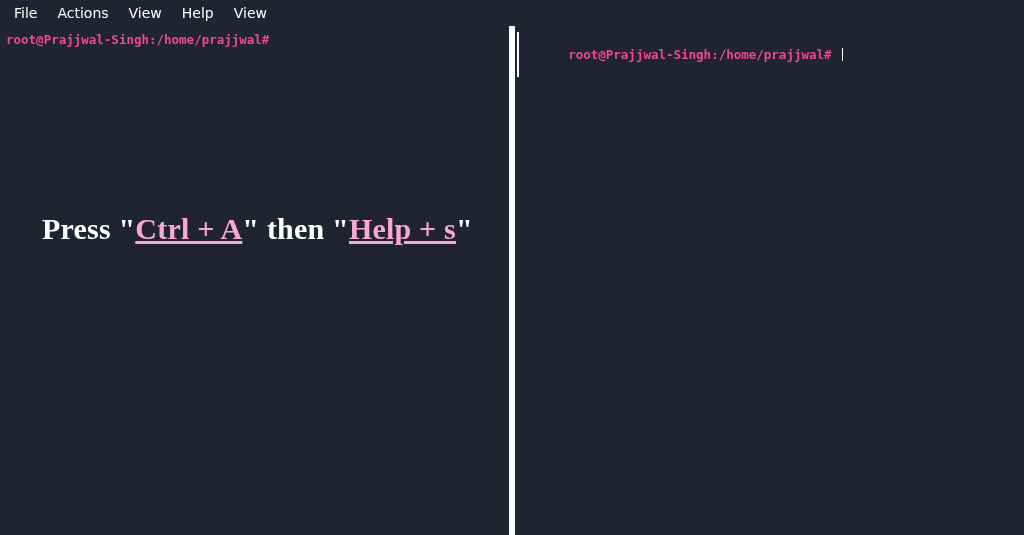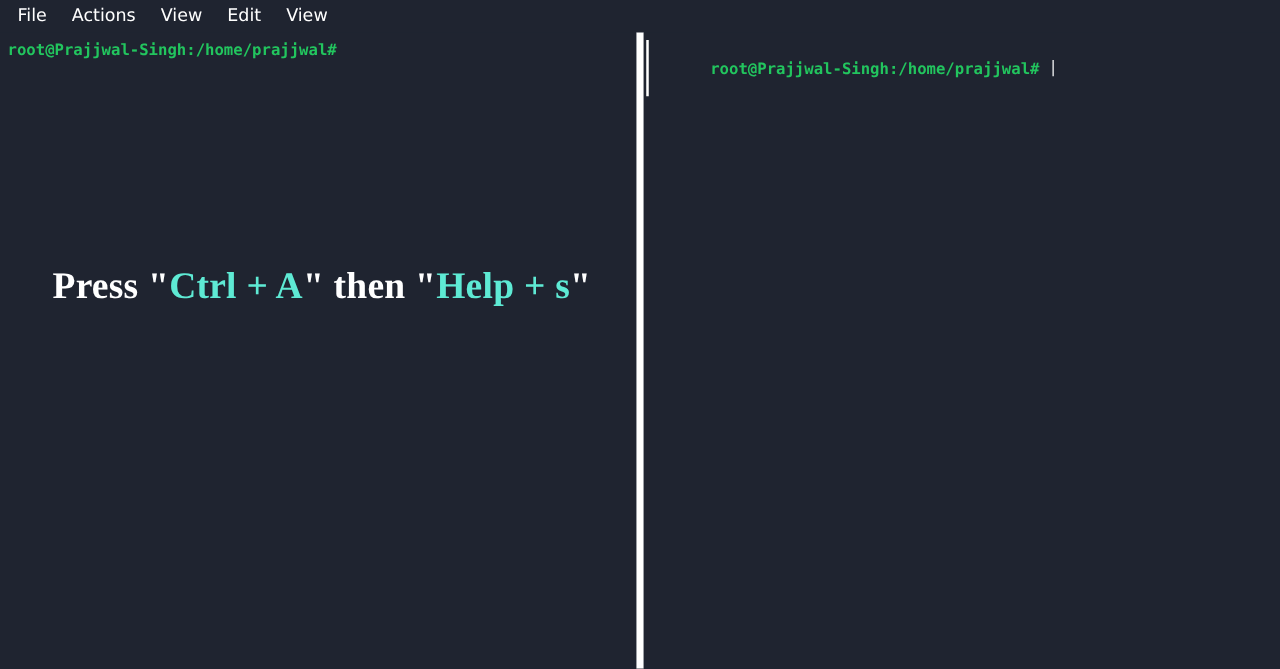--- a/index.html
+++ b/index.html
@@ -40,21 +40,21 @@
       padding: 6px 0 0 0;
     }
     .divider {
       width: 6px;
       background: #ffffff;
     }
     .prompt-line {
       font-family: "DejaVu Sans Mono", "Liberation Mono", Menlo, Consolas, monospace;
       font-size: 12.5px;
       font-weight: bold;
-      color: #22c55e;
+      color: #ec4899;
       white-space: pre;
       padding-left: 6px;
     }
     .prompt-left {
       border-left: 2px solid #ffffff;
       padding-left: 4px;
       margin-left: 2px;
     }
     .cursor {
       display: inline-block;
@@ -68,31 +68,32 @@
       position: absolute;
       left: 42px;
       top: 186px;
       font-family: Georgia, "Times New Roman", serif;
       font-size: 30px;
       font-weight: 700;
       color: #ffffff;
       letter-spacing: 0.2px;
     }
     .instruction .key {
-      color: #5eead4;
+      color: #f9a8d4;
+      text-decoration: underline;
     }
   </style>
 </head>
 <body>
 
 <div class="menubar">
   <div class="menu-item">File</div>
   <div class="menu-item">Actions</div>
   <div class="menu-item">View</div>
-  <div class="menu-item">Edit</div>
+  <div class="menu-item">Help</div>
   <div class="menu-item">View</div>
 </div>
 
 <div class="panes">
   <div class="pane">
     <div class="prompt-line">root@Prajjwal-Singh:/home/prajjwal#</div>
     <div class="instruction">
       <span>Press "</span><span class="key">Ctrl + A</span><span>" then "</span><span class="key">Help + s</span><span>"</span>
     </div>
   </div>

